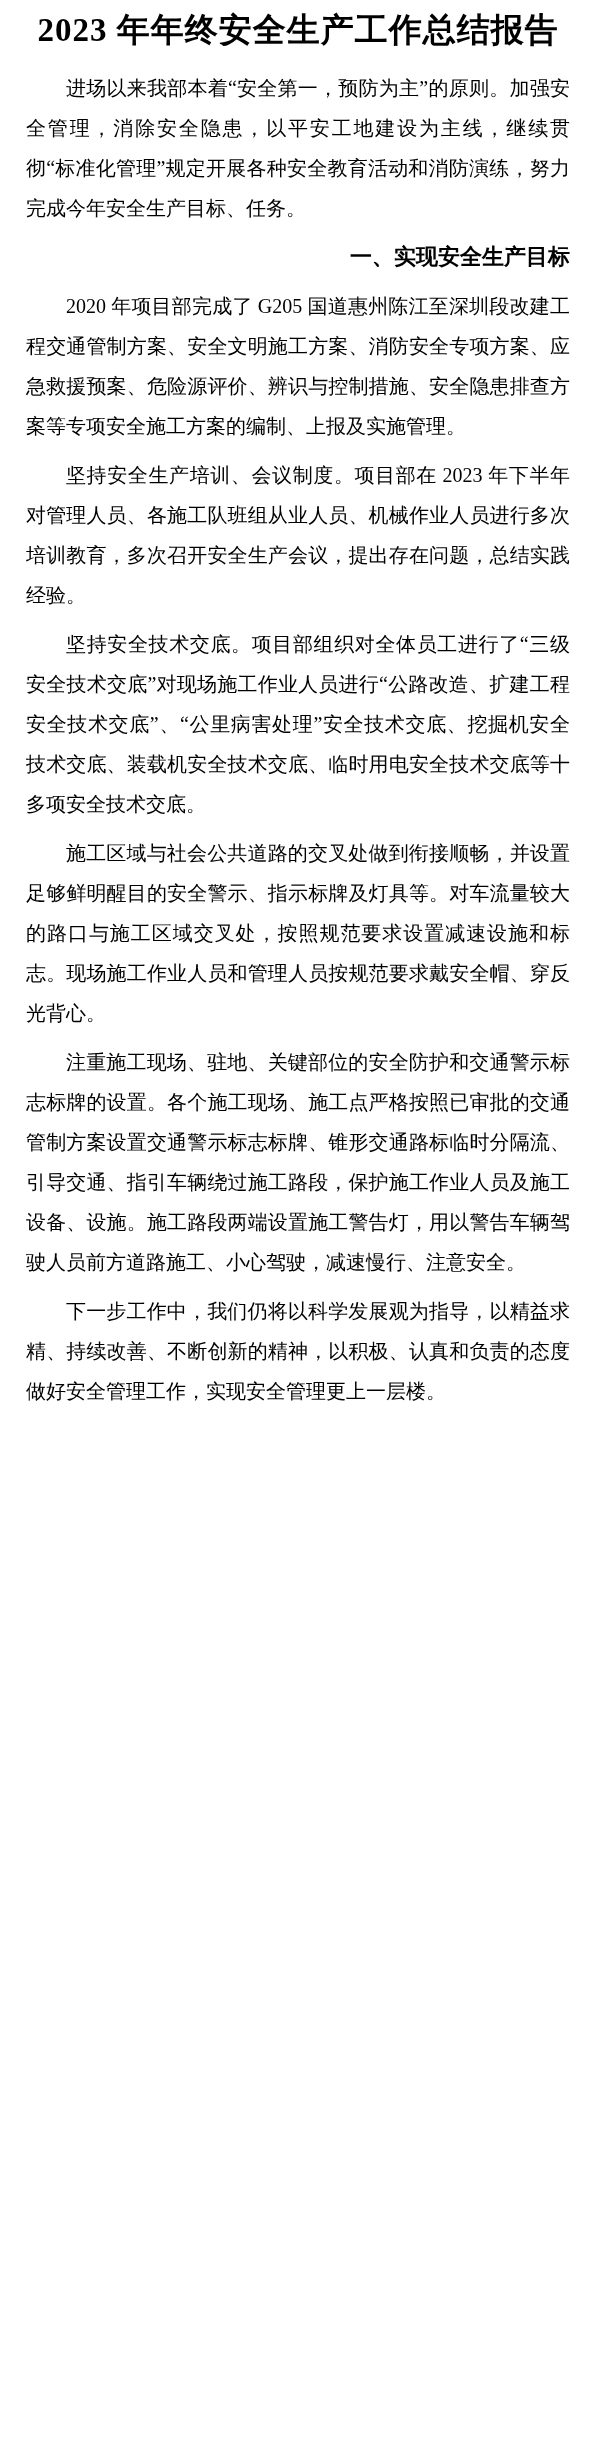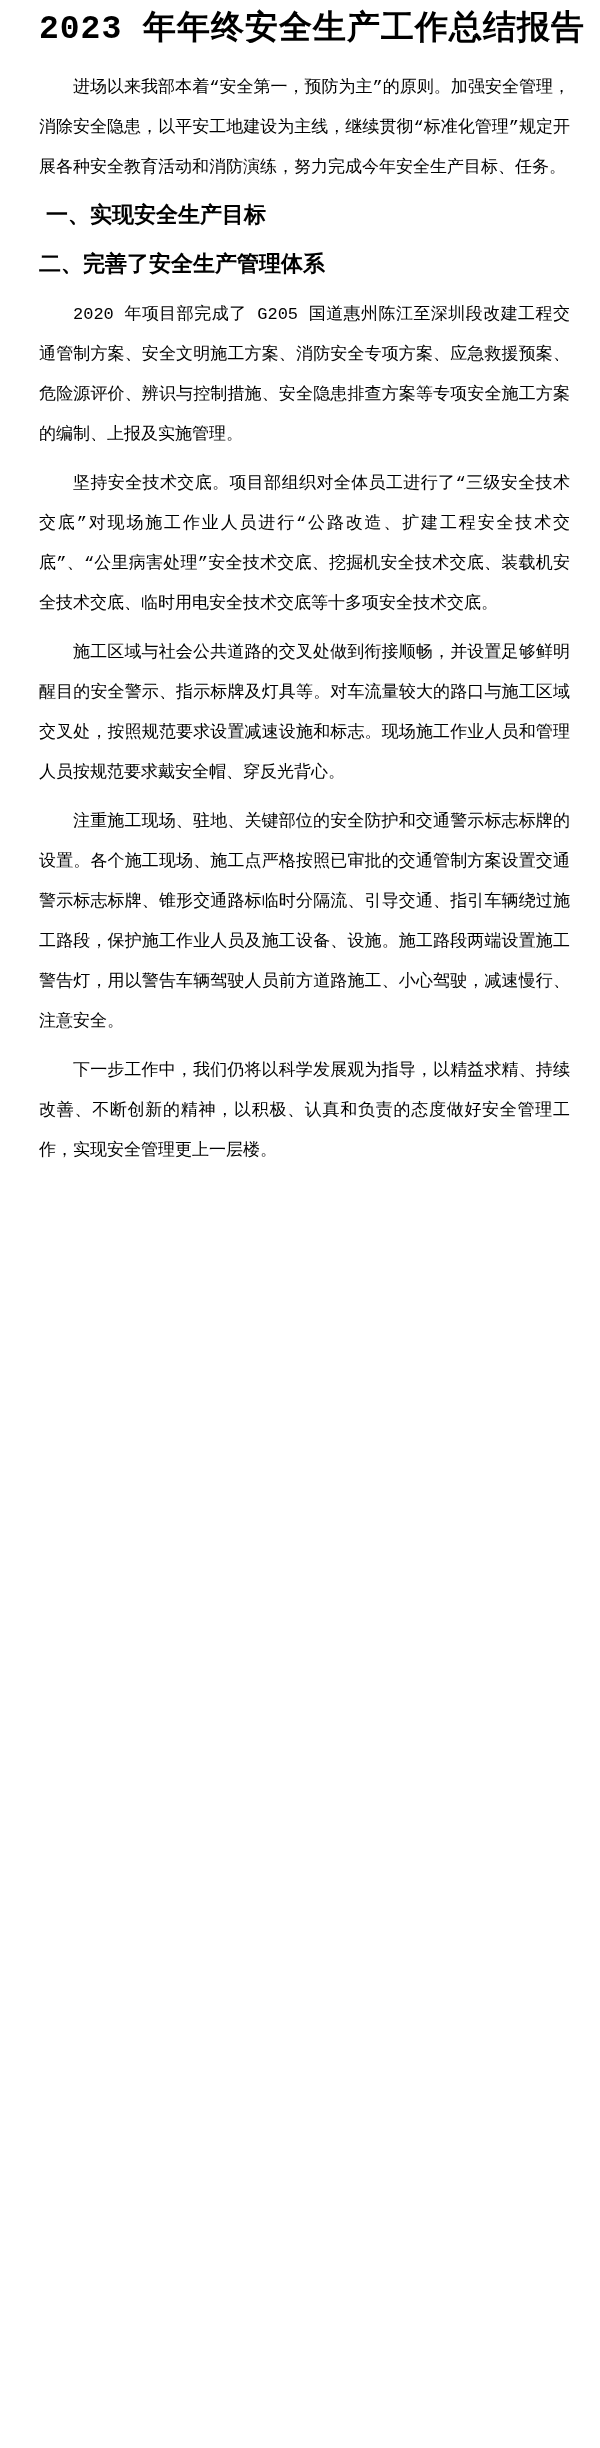--- a/index.html
+++ b/index.html
@@ -3,66 +3,66 @@
 <meta charset="utf-8">
 <style>
   * { box-sizing: border-box; }
   html, body { margin: 0; padding: 0; background: #ffffff; }
   .page {
     width: 600px;
     height: 2448px;
     margin: 0 auto;
     background: #ffffff;
     color: #000000;
-    padding: 6px 30px 0 39px;
+    padding: 6px 30px 0 26px;
     overflow: hidden;
-    font-family: Liberation Mono, monospace;
+    font-family: Liberation Serif, serif;
   }
   .doc-title {
     margin: 0 0 14px 0;
     font-size: 33px;
     font-weight: bold;
     line-height: 48px;
     text-align: center;
     letter-spacing: 1px;
     white-space: nowrap;
   }
   .para {
     margin: 0 0 9px 0;
-    font-size: 17px;
+    font-size: 20px;
     line-height: 40px;
     text-align: justify;
     text-indent: 2em;
   }
   .sec-heading {
     margin: 0 0 9px 0;
     font-size: 22px;
     font-weight: bold;
     line-height: 40px;
   }
-  .sec-heading.indent-1 { padding-left: 7px; }
+  .sec-heading.indent-1 { padding-left: 7px; text-align: right; }
 </style>
 </head>
 <body>
 
 <div class="page">
 
   <h1 class="doc-title">2023 年年终安全生产工作总结报告</h1>
 
   <p class="para">进场以来我部本着“安全第一，预防为主”的原则。加强安全管理，消除安全隐患，以平安工地建设为主线，继续贯彻“标准化管理”规定开展各种安全教育活动和消防演练，努力完成今年安全生产目标、任务。</p>
 
   <h2 class="sec-heading indent-1">一、实现安全生产目标</h2>
 
 
-  <h2 class="sec-heading">二、完善了安全生产管理体系</h2>
 
 
 
   <p class="para">2020 年项目部完成了 G205 国道惠州陈江至深圳段改建工程交通管制方案、安全文明施工方案、消防安全专项方案、应急救援预案、危险源评价、辨识与控制措施、安全隐患排查方案等专项安全施工方案的编制、上报及实施管理。</p>
 
+  <p class="para">坚持安全生产培训、会议制度。项目部在 2023 年下半年对管理人员、各施工队班组从业人员、机械作业人员进行多次培训教育，多次召开安全生产会议，提出存在问题，总结实践经验。</p>
 
   <p class="para">坚持安全技术交底。项目部组织对全体员工进行了“三级安全技术交底”对现场施工作业人员进行“公路改造、扩建工程安全技术交底”、“公里病害处理”安全技术交底、挖掘机安全技术交底、装载机安全技术交底、临时用电安全技术交底等十多项安全技术交底。</p>
 
 
   <p class="para">施工区域与社会公共道路的交叉处做到衔接顺畅，并设置足够鲜明醒目的安全警示、指示标牌及灯具等。对车流量较大的路口与施工区域交叉处，按照规范要求设置减速设施和标志。现场施工作业人员和管理人员按规范要求戴安全帽、穿反光背心。</p>
 
   <p class="para">注重施工现场、驻地、关键部位的安全防护和交通警示标志标牌的设置。各个施工现场、施工点严格按照已审批的交通管制方案设置交通警示标志标牌、锥形交通路标临时分隔流、引导交通、指引车辆绕过施工路段，保护施工作业人员及施工设备、设施。施工路段两端设置施工警告灯，用以警告车辆驾驶人员前方道路施工、小心驾驶，减速慢行、注意安全。</p>
 
 
   <p class="para">下一步工作中，我们仍将以科学发展观为指导，以精益求精、持续改善、不断创新的精神，以积极、认真和负责的态度做好安全管理工作，实现安全管理更上一层楼。</p>

